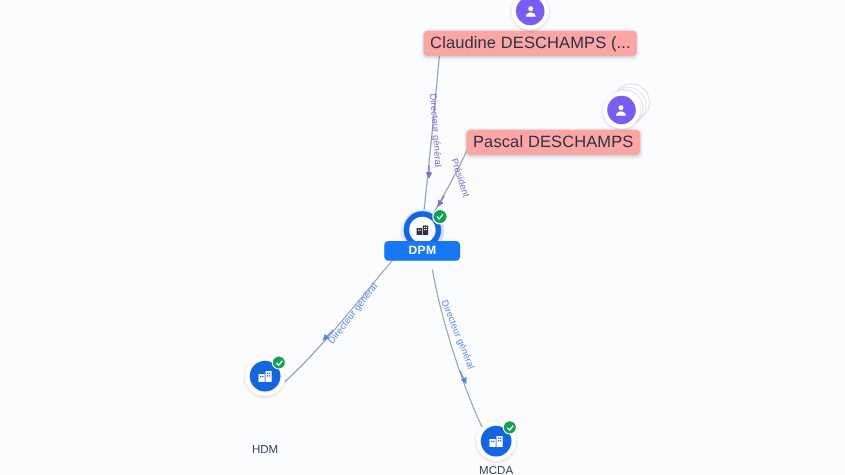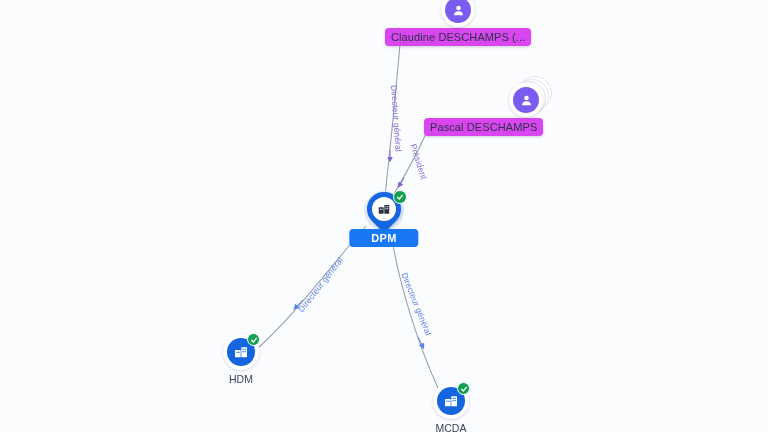--- a/index.html
+++ b/index.html
@@ -70,24 +70,24 @@
     background: #7a5cf0;
     display: flex;
     align-items: center;
     justify-content: center;
   }
   .person-disc svg { display: block; }
 
   
   .label-chip {
     margin-top: 1px;
-    background: #d946ef;
+    background: #fca5a5;
     border-radius: 4px;
     padding: 3px 6px;
-    font-size: 11px;
+    font-size: 15px;
     color: #2b3245;
     white-space: nowrap;
     box-shadow: 0 1px 3px rgba(40,50,80,0.22);
     letter-spacing: 0.1px;
   }
 
   
   .company-wrap {
     position: relative;
     width: 36px;
@@ -193,21 +193,21 @@
     box-sizing: border-box;
     display: flex;
     align-items: center;
     justify-content: center;
     z-index: 6;
   }
   .pin-label {
     position: absolute;
     left: 50%;
     transform: translateX(-50%);
-    top: 40px;
+    top: 30px;
     background: #1877f2;
     color: #ffffff;
     font-size: 11px;
     font-weight: bold;
     padding: 3px 22px;
     border-radius: 4px;
     white-space: nowrap;
     letter-spacing: 0.3px;
   }
 
@@ -306,21 +306,21 @@
       </div>
       <div class="pin-check">
         <svg width="8" height="8" viewBox="0 0 24 24" fill="none" stroke="#ffffff" stroke-width="4" stroke-linecap="round" stroke-linejoin="round">
           <path d="M5 13 L10 18 L19 7"></path>
         </svg>
       </div>
       <div class="pin-label">DPM</div>
     </div>
   </div>
 
-  <div class="node" style="left:223px; top:334px;">
+  <div class="node" style="left:223px; top:324px;gap:40px;">
     <div class="company-wrap">
       <div class="company-halo"></div>
       <div class="company-disc">
         <svg width="16" height="16" viewBox="0 0 24 24" fill="#ffffff">
           <rect x="3" y="9" width="8.5" height="11" rx="0.8"></rect>
           <rect x="12.5" y="5" width="8.5" height="15" rx="0.8"></rect>
           <rect x="14.4" y="7.2" width="1.8" height="1.8" fill="#1565e0"></rect>
           <rect x="17.4" y="7.2" width="1.8" height="1.8" fill="#1565e0"></rect>
           <rect x="14.4" y="10.6" width="1.8" height="1.8" fill="#1565e0"></rect>
           <rect x="17.4" y="10.6" width="1.8" height="1.8" fill="#1565e0"></rect>

